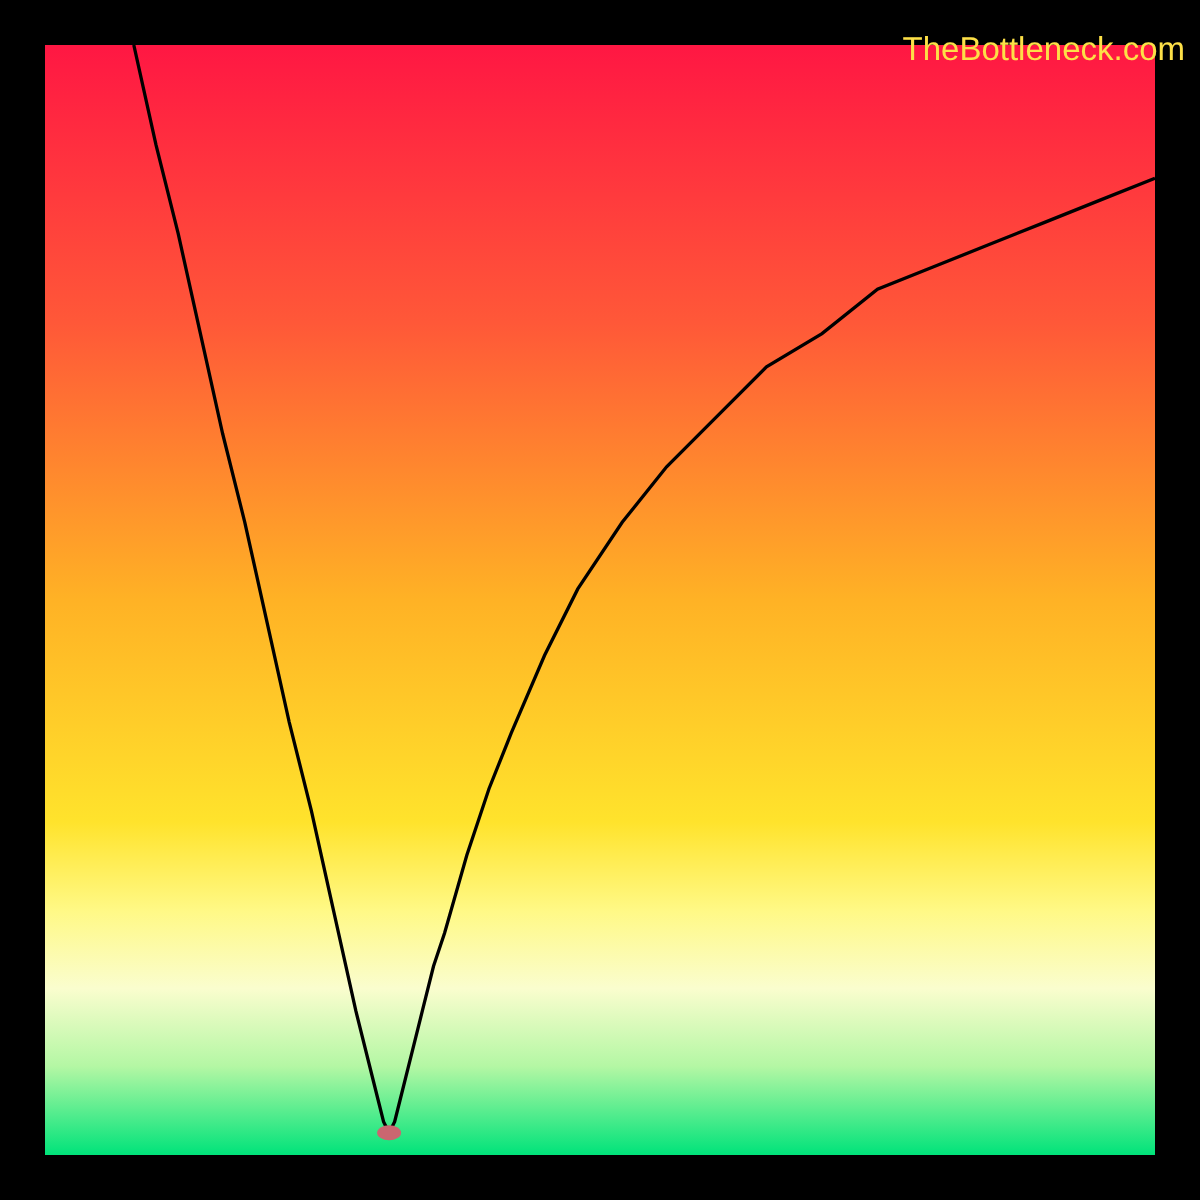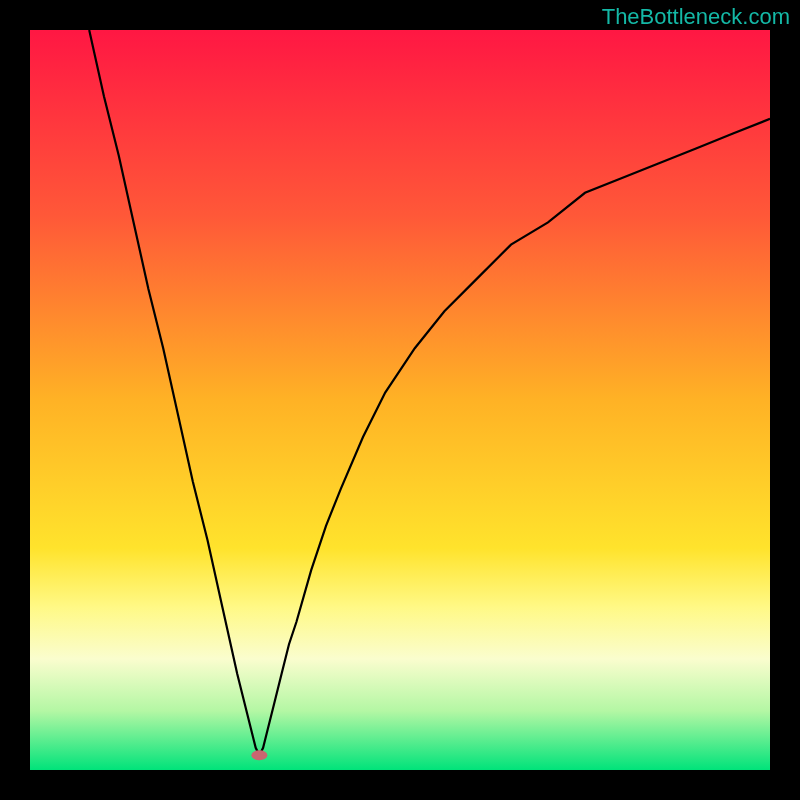--- a/index.html
+++ b/index.html
@@ -1,17 +1,17 @@
 <!DOCTYPE html>
 <html><head>
 <meta charset="utf-8">
 <style>
 body { margin: 0; padding: 0; width: 800px; height: 800px; font-family: Arial, sans-serif; }
 .container { width: 800px; height: 800px; background: #000; position: relative; }
-.watermark { position: absolute; top: 4px; right: 10px; color: #14b8a6; font-size: 22px; font-weight: 400; z-index: 10; }
+.watermark { position: absolute; top: 20px; right: 10px; color: #fde047; font-size: 22px; font-weight: 400; z-index: 10; }
 .plot { position: absolute; left: 30px; top: 30px; width: 740px; height: 740px; }
 #chart-svg { display: block; }
 </style>
 </head>
 <body>
 
 <div class="container">
   <div class="watermark">TheBottleneck.com</div>
   <div class="plot">
     <svg id="chart-svg" width="740" height="740" viewBox="0 0 740 740">

